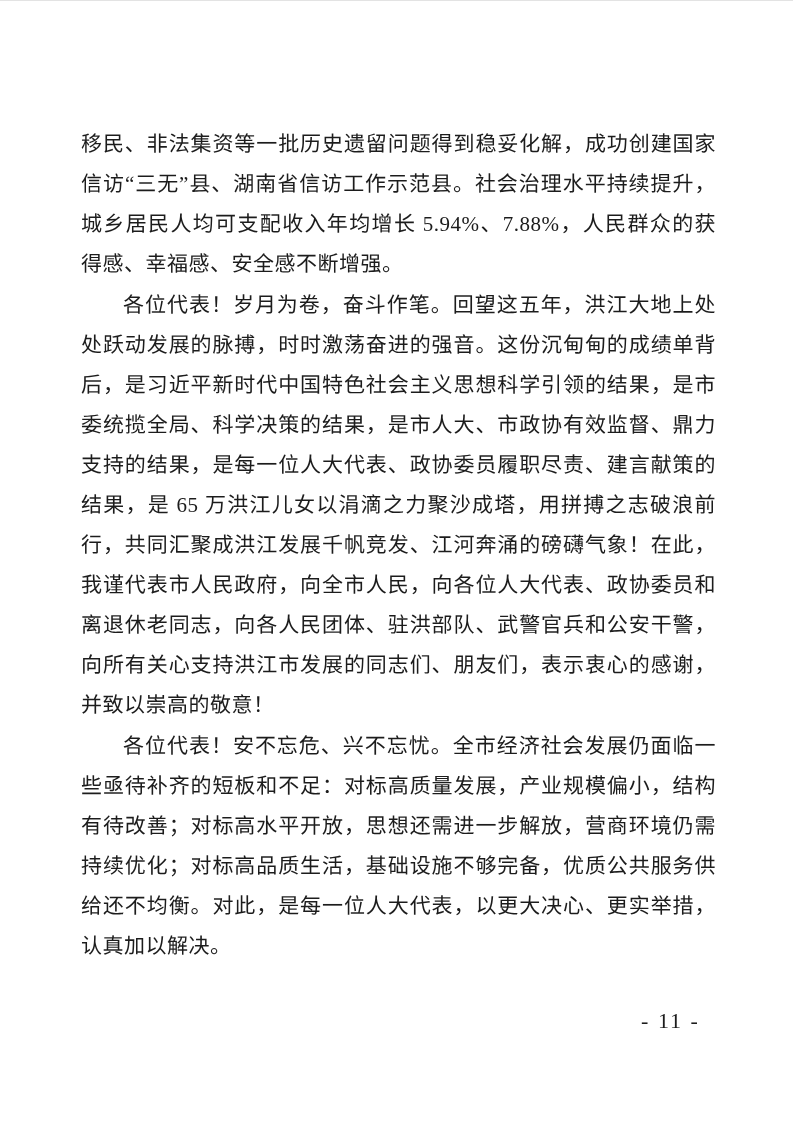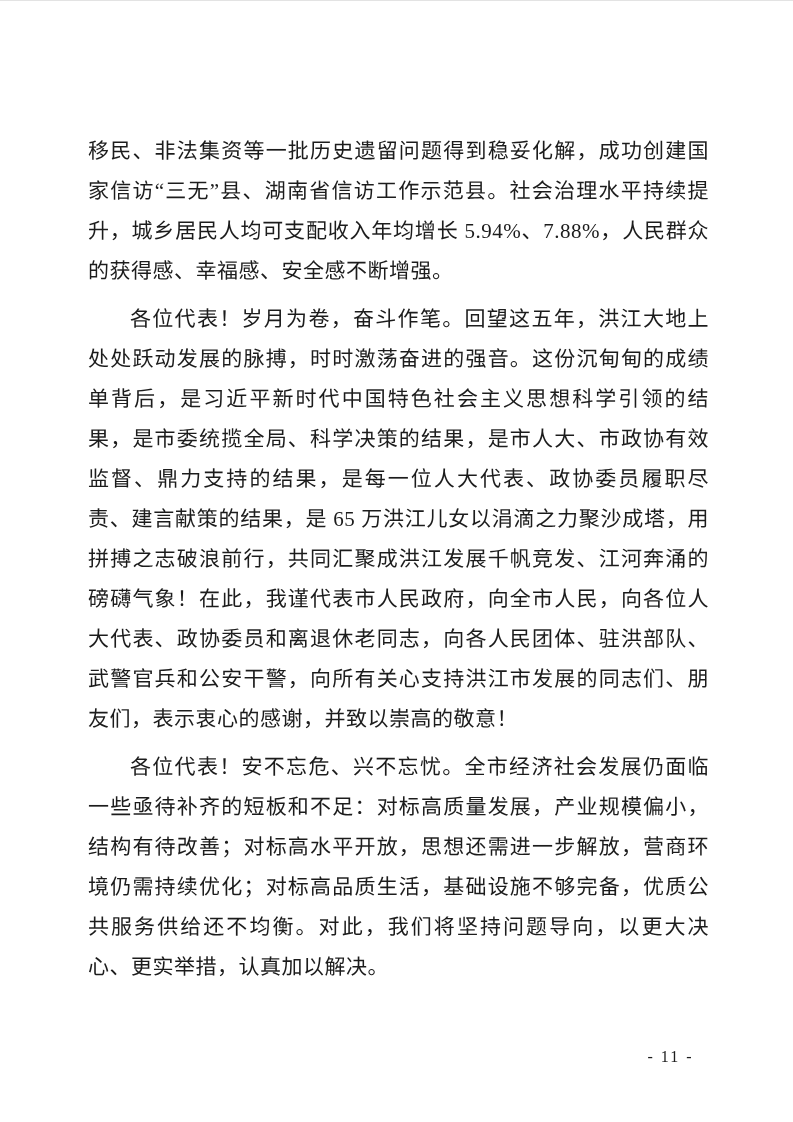--- a/index.html
+++ b/index.html
@@ -21,47 +21,47 @@
     background: #ffffff;
     border-top: 1px solid #e3e3e3; 
   }
   .text-block {
     position: absolute;
     left: 80px;
     top: 122px;
     width: 637px;
   }
   .text-block p {
-    margin: 8px;
+    margin: 1px;
     font-size: 21px;
     line-height: 40px;
     text-align: justify;
     text-justify: inter-ideograph;
     letter-spacing: 0.5px;
     word-break: break-all;
   }
   .text-block p.indent {
     text-indent: 2em;
   }
   .page-number {
     position: absolute;
-    top: 1042px;
+    top: 1006px;
     left: 598px;
     width: 145px;
     text-align: center;
-    font-size: 16px;
+    font-size: 22px;
     line-height: 28px;
     letter-spacing: 2px;
     color: #1c1c1c;
   }
 </style>
 </head>
 <body>
 
 <div class="page">
   <div class="text-block">
 
   <p class="">移民、非法集资等一批历史遗留问题得到稳妥化解，成功创建国家信访“三无”县、湖南省信访工作示范县。社会治理水平持续提升，城乡居民人均可支配收入年均增长 5.94%、7.88%，人民群众的获得感、幸福感、安全感不断增强。</p>
       <p class="indent">各位代表！岁月为卷，奋斗作笔。回望这五年，洪江大地上处处跃动发展的脉搏，时时激荡奋进的强音。这份沉甸甸的成绩单背后，是习近平新时代中国特色社会主义思想科学引领的结果，是市委统揽全局、科学决策的结果，是市人大、市政协有效监督、鼎力支持的结果，是每一位人大代表、政协委员履职尽责、建言献策的结果，是 65 万洪江儿女以涓滴之力聚沙成塔，用拼搏之志破浪前行，共同汇聚成洪江发展千帆竞发、江河奔涌的磅礴气象！在此，我谨代表市人民政府，向全市人民，向各位人大代表、政协委员和离退休老同志，向各人民团体、驻洪部队、武警官兵和公安干警，向所有关心支持洪江市发展的同志们、朋友们，表示衷心的感谢，并致以崇高的敬意！</p>
-      <p class="indent">各位代表！安不忘危、兴不忘忧。全市经济社会发展仍面临一些亟待补齐的短板和不足：对标高质量发展，产业规模偏小，结构有待改善；对标高水平开放，思想还需进一步解放，营商环境仍需持续优化；对标高品质生活，基础设施不够完备，优质公共服务供给还不均衡。对此，我们将坚持问题导向，以更大决心、更实举措，认真加以解决。</p>
+      <p class="indent">各位代表！安不忘危、兴不忘忧。全市经济社会发展仍面临一些亟待补齐的短板和不足：对标高质量发展，产业规模偏小，结构有待改善；对标高水平开放，思想还需进一步解放，营商环境仍需持续优化；对标高品质生活，基础设施不够完备，优质公共服务供给还不均衡。对此，是每一位人大代表，以更大决心、更实举措，认真加以解决。</p>
     </div>
   <div class="page-number">- 11 -</div>
 </div>
 
 </body></html>

